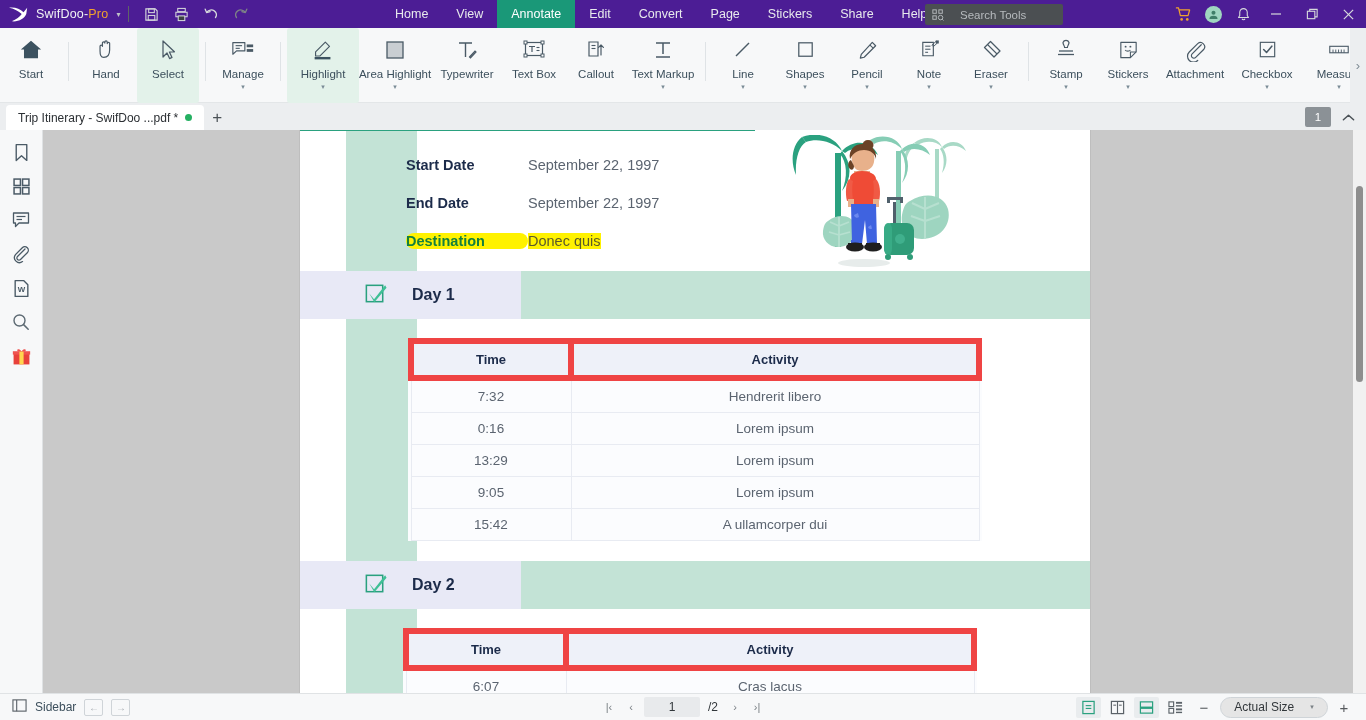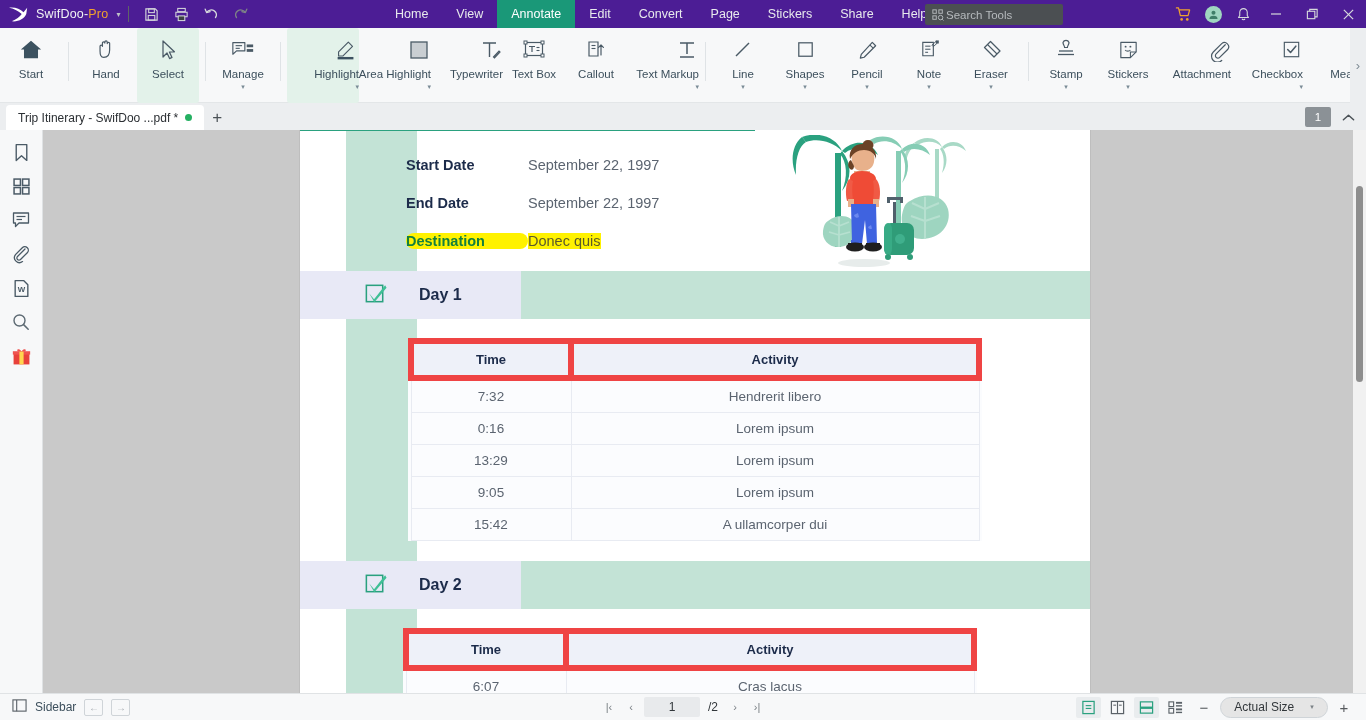--- a/index.html
+++ b/index.html
@@ -32,21 +32,21 @@
 
   .menus { position: absolute; left: 381px; top: 0; height: 28px; display: flex; align-items: stretch; }
   .menu-item {
     padding: 0 14px; height: 28px; display: flex; align-items: center;
     font-size: 12.5px; color: #e8eaed; white-space: nowrap;
   }
   .menu-item.active { background: #1a9878; color: #ffffff; }
 
   .search-tools {
     position: absolute; left: 925px; top: 4px; width: 138px; height: 21px;
-    background: #4b4f52; border-radius: 2px; display: flex; align-items: center; gap: 2px;
+    background: #4b4f52; border-radius: 2px; display: flex; align-items: center; gap: 16px;
     padding: 0 7px;
   }
   .search-tools .label { font-size: 11.5px; color: #b6babd; white-space: nowrap; }
 
   .right-cluster { position: absolute; right: 0; top: 0; height: 28px; display: flex; align-items: center; }
   .rc-btn { width: 30px; height: 28px; display: flex; align-items: center; justify-content: center; }
   .avatar-circle {
     width: 17px; height: 17px; border-radius: 50%; background: #9fd6c0;
     display: flex; align-items: center; justify-content: center;
   }
@@ -55,21 +55,21 @@
   
   .ribbon {
     flex: 0 0 75px; height: 75px; background: #f7f8f9; position: relative;
     display: flex; align-items: stretch; border-bottom: 1px solid #e3e6e8;
   }
   .ribbon-inner { display: flex; align-items: stretch; height: 75px; }
   .rib-item {
     width: 62px; display: flex; flex-direction: column; align-items: center;
     padding-top: 7px; position: relative; color: #4a5a66;
   }
-  .rib-item.wide { width: 72px; align-items: flex-end; }
+  .rib-item.wide { width: 72px; }
   .rib-item.active { background: #e3f2ea; border-radius: 3px; }
   .rib-icon { height: 30px; display: flex; align-items: center; justify-content: center; }
   .rib-label {
     font-size: 11.5px; color: #3c4f5c; margin-top: 3px; white-space: nowrap;
     text-align: center; line-height: 13px;
   }
   .rib-caret {
     font-size: 7px; color: #7a8b96; margin-top: 2px; line-height: 7px;
   }
   .rib-caret.hidden { visibility: hidden; }
@@ -135,21 +135,21 @@
   .info-label { width: 122px; font-size: 14.5px; font-weight: bold; color: #1c2b4a; }
   .info-value { font-size: 14.5px; color: #5b6470; }
   .inforow.hl .info-label, .inforow.hl .info-value { background: #fff200; }
   .inforow.hl .info-label { color: #15803d; border-radius: 8px; }
   .inforow.hl .info-value { color: #5b5a2a; }
   .illus { position: absolute; left: 492px; top: 4px; }
 
   
   .daybar { display: flex; height: 48px; position: relative; }
   .daybar-left {
-    width: 221px; background: #e8e9f6; display: flex; align-items: center; padding-left: 63px; gap: 31px;
+    width: 221px; background: #e8e9f6; display: flex; align-items: center; padding-left: 63px; gap: 24px;
   }
   .daybar-right { flex: 1 1 auto; background: #c3e3d6; }
   .day-title { font-size: 16px; font-weight: bold; color: #1c2b4a; }
 
   
   .tablewrap { position: relative; background: #ffffff; }
   .tbl {
     margin-left: 108px; width: 574px; border-collapse: collapse;
     border: 1px solid #dfe3ee; font-size: 13.5px; background: #fbfcfe;
     position: relative; z-index: 2;

